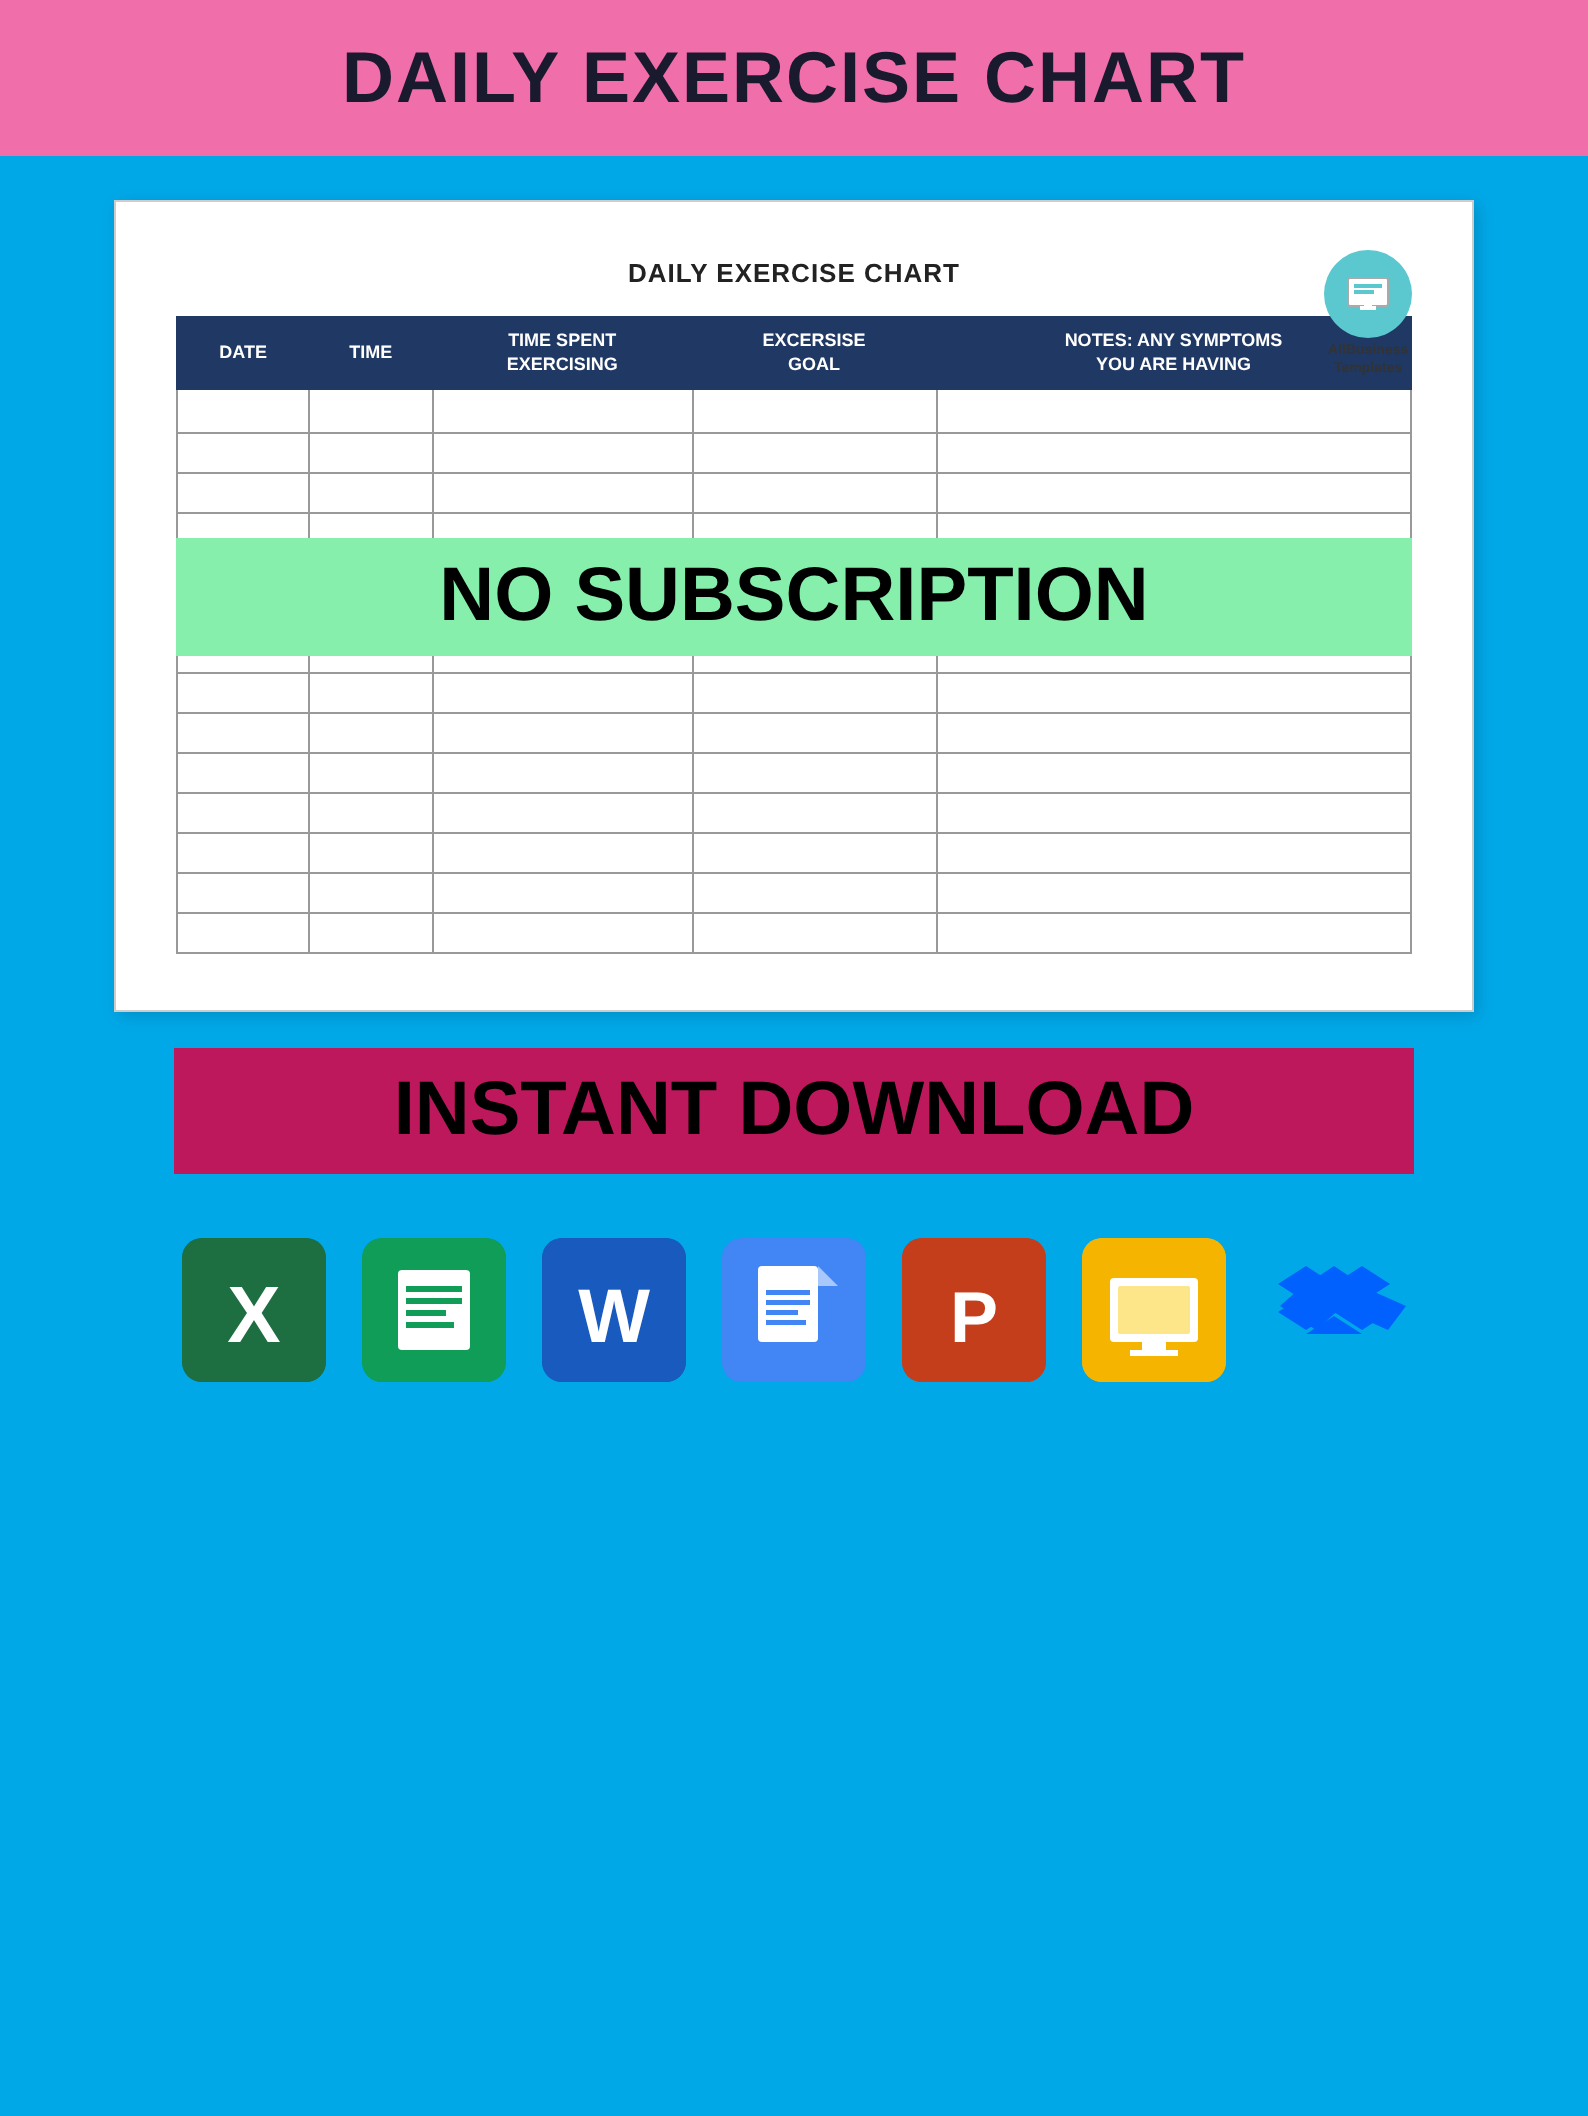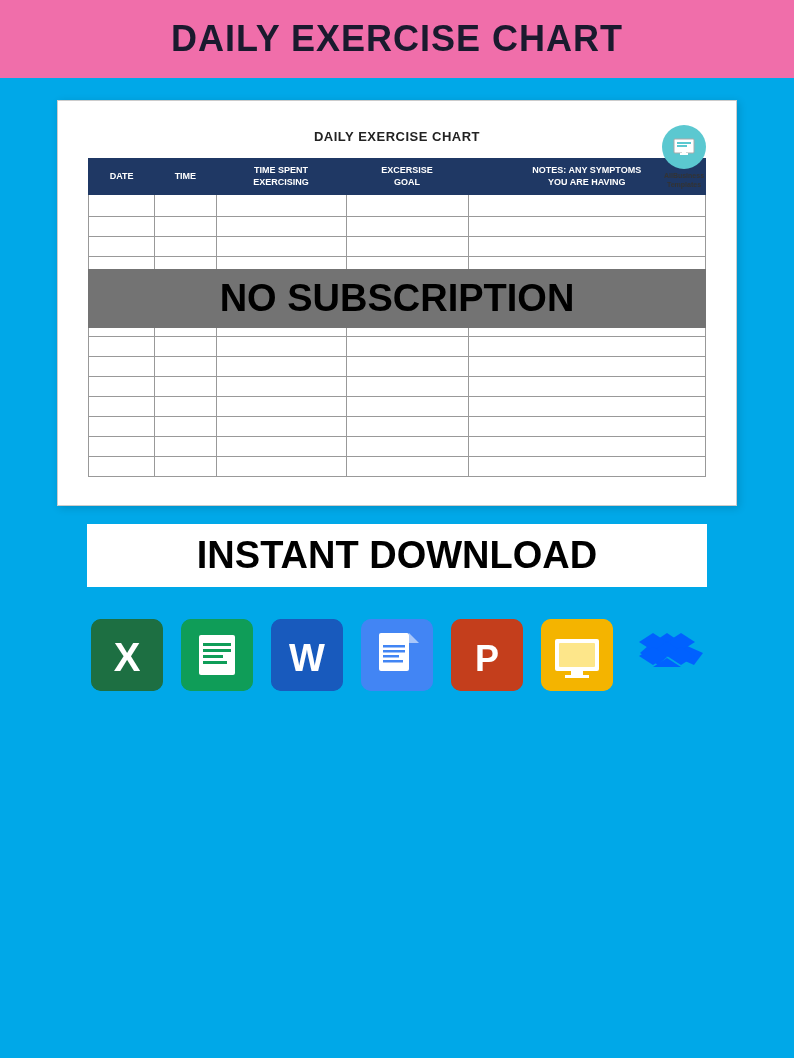--- a/index.html
+++ b/index.html
@@ -106,37 +106,37 @@
       padding: 2px 4px;
       font-size: 9px;
       color: #222;
     }
     .exercise-table tr:nth-child(1) td {
       height: 22px;
     }
 
     
     .no-subscription-banner {
-      background: #737373;
+      background: #86efac;
       color: #000;
       font-size: 38px;
       font-weight: 900;
       text-align: center;
       padding: 8px 6px;
       position: absolute;
       top: 168px;
       left: 30px;
       right: 30px;
       z-index: 10;
       border: none;
     }
 
     
     .instant-download-banner {
-      background: #ffffff;
+      background: #be185d;
       color: #000;
       font-size: 38px;
       font-weight: 900;
       text-align: center;
       padding: 10px 18px;
       width: 620px;
       margin: 18px auto 0 auto;
       display: block;
     }
 

